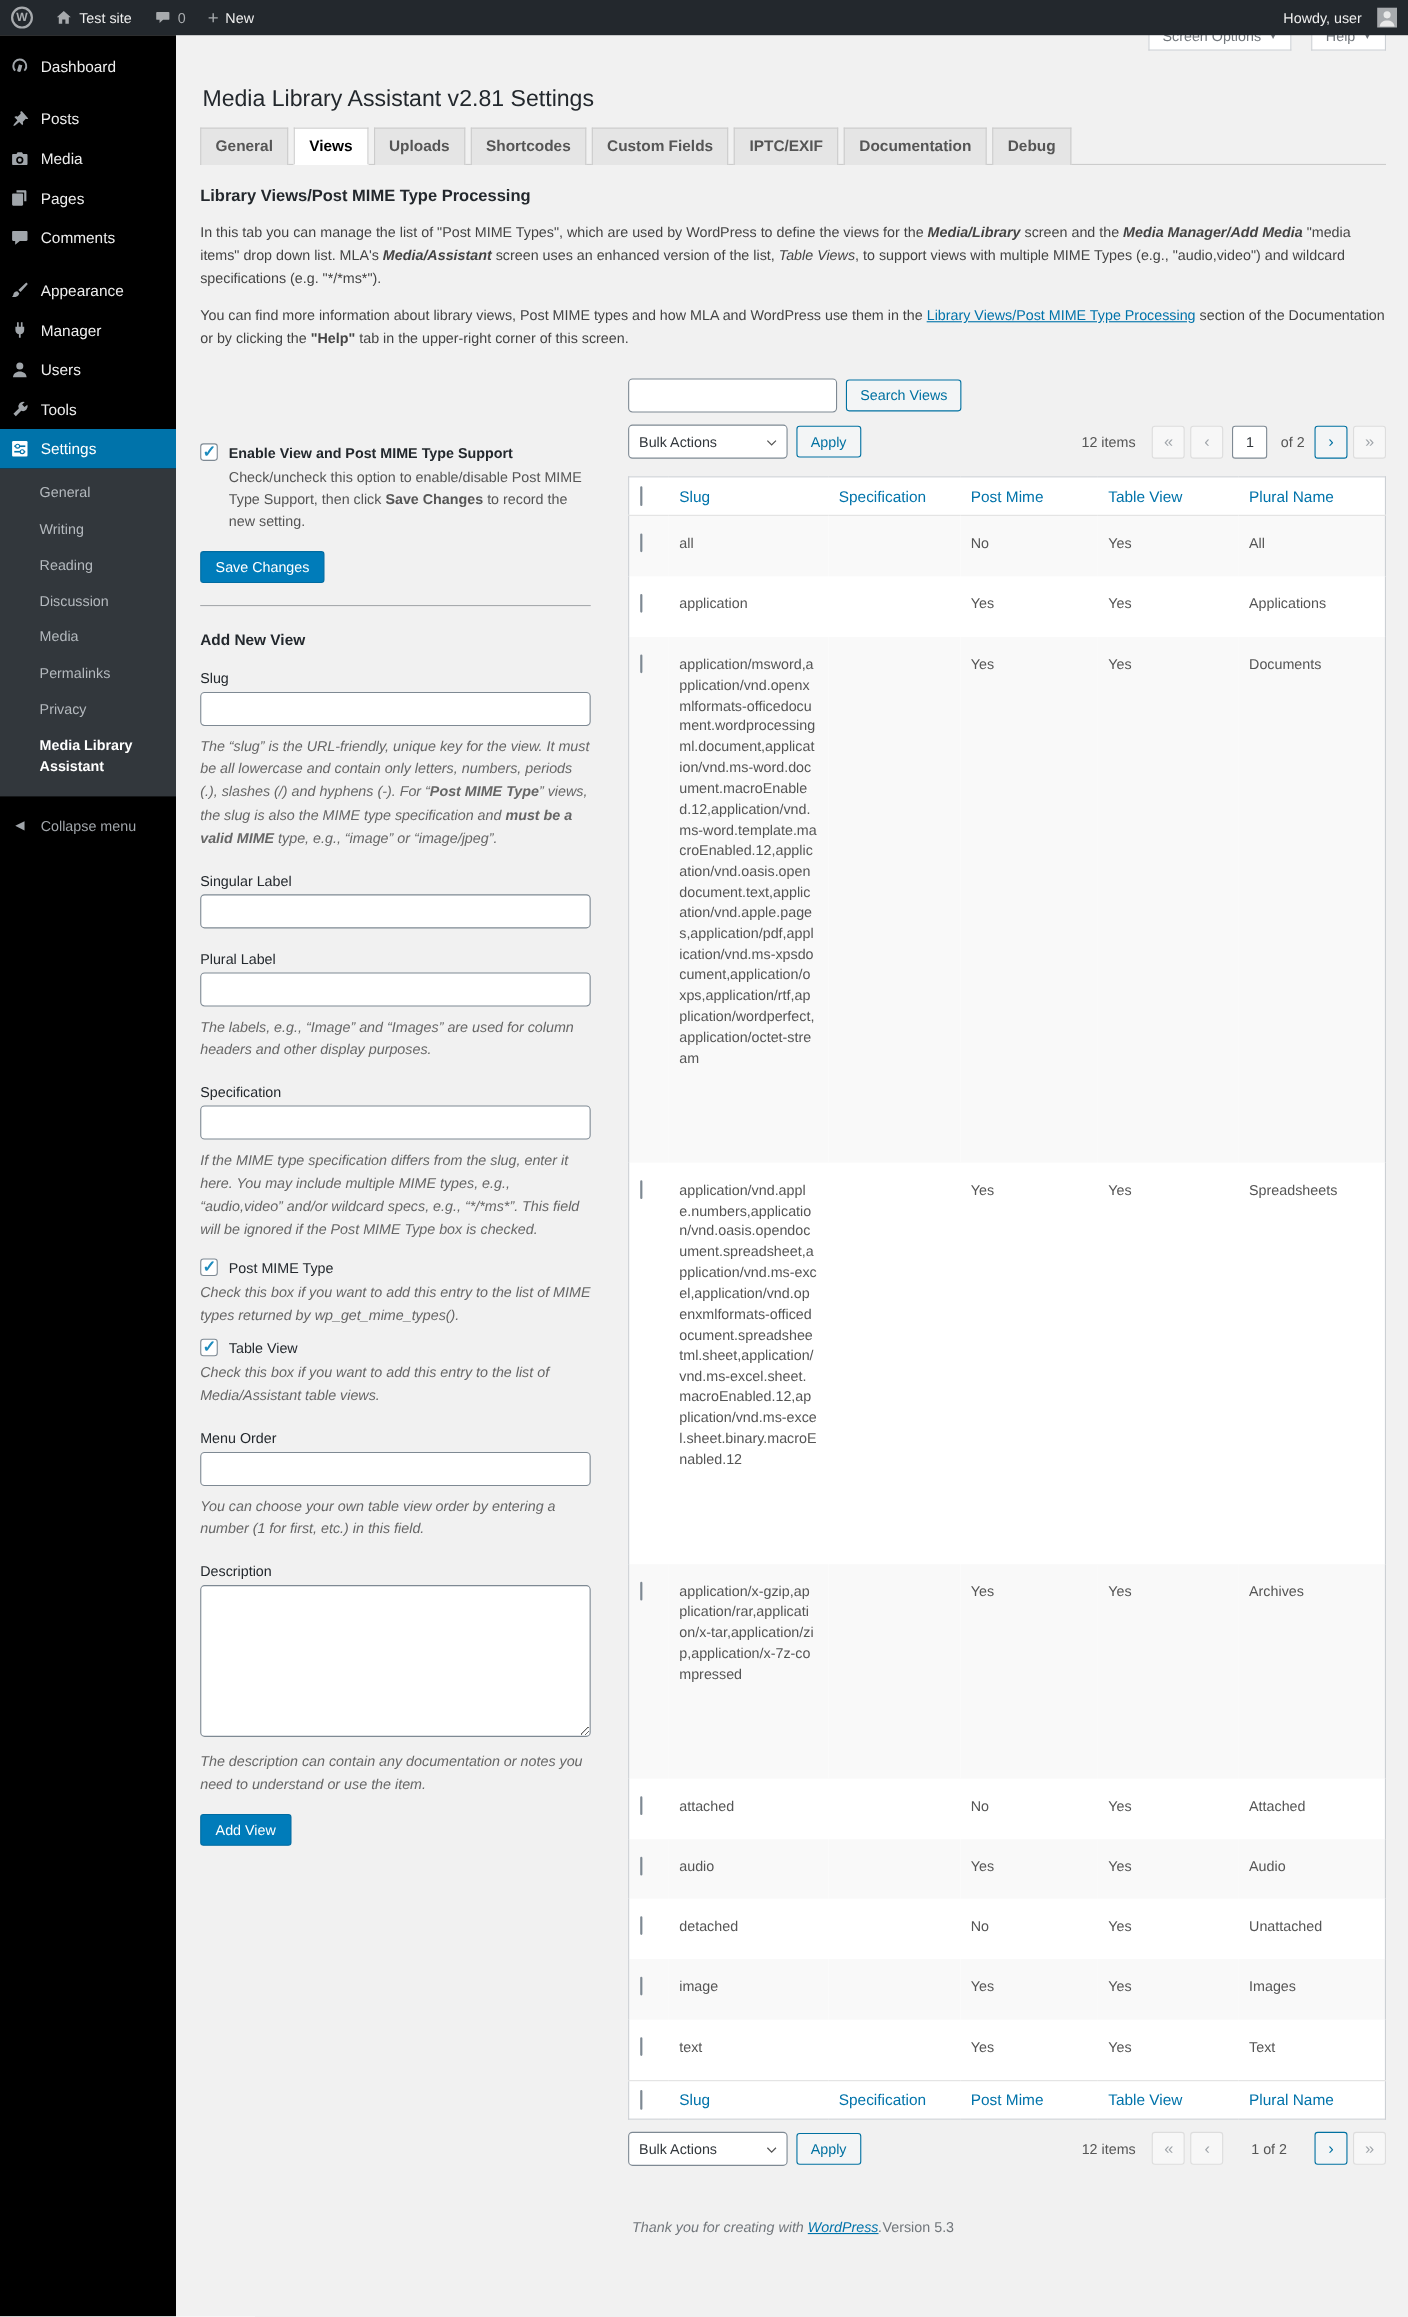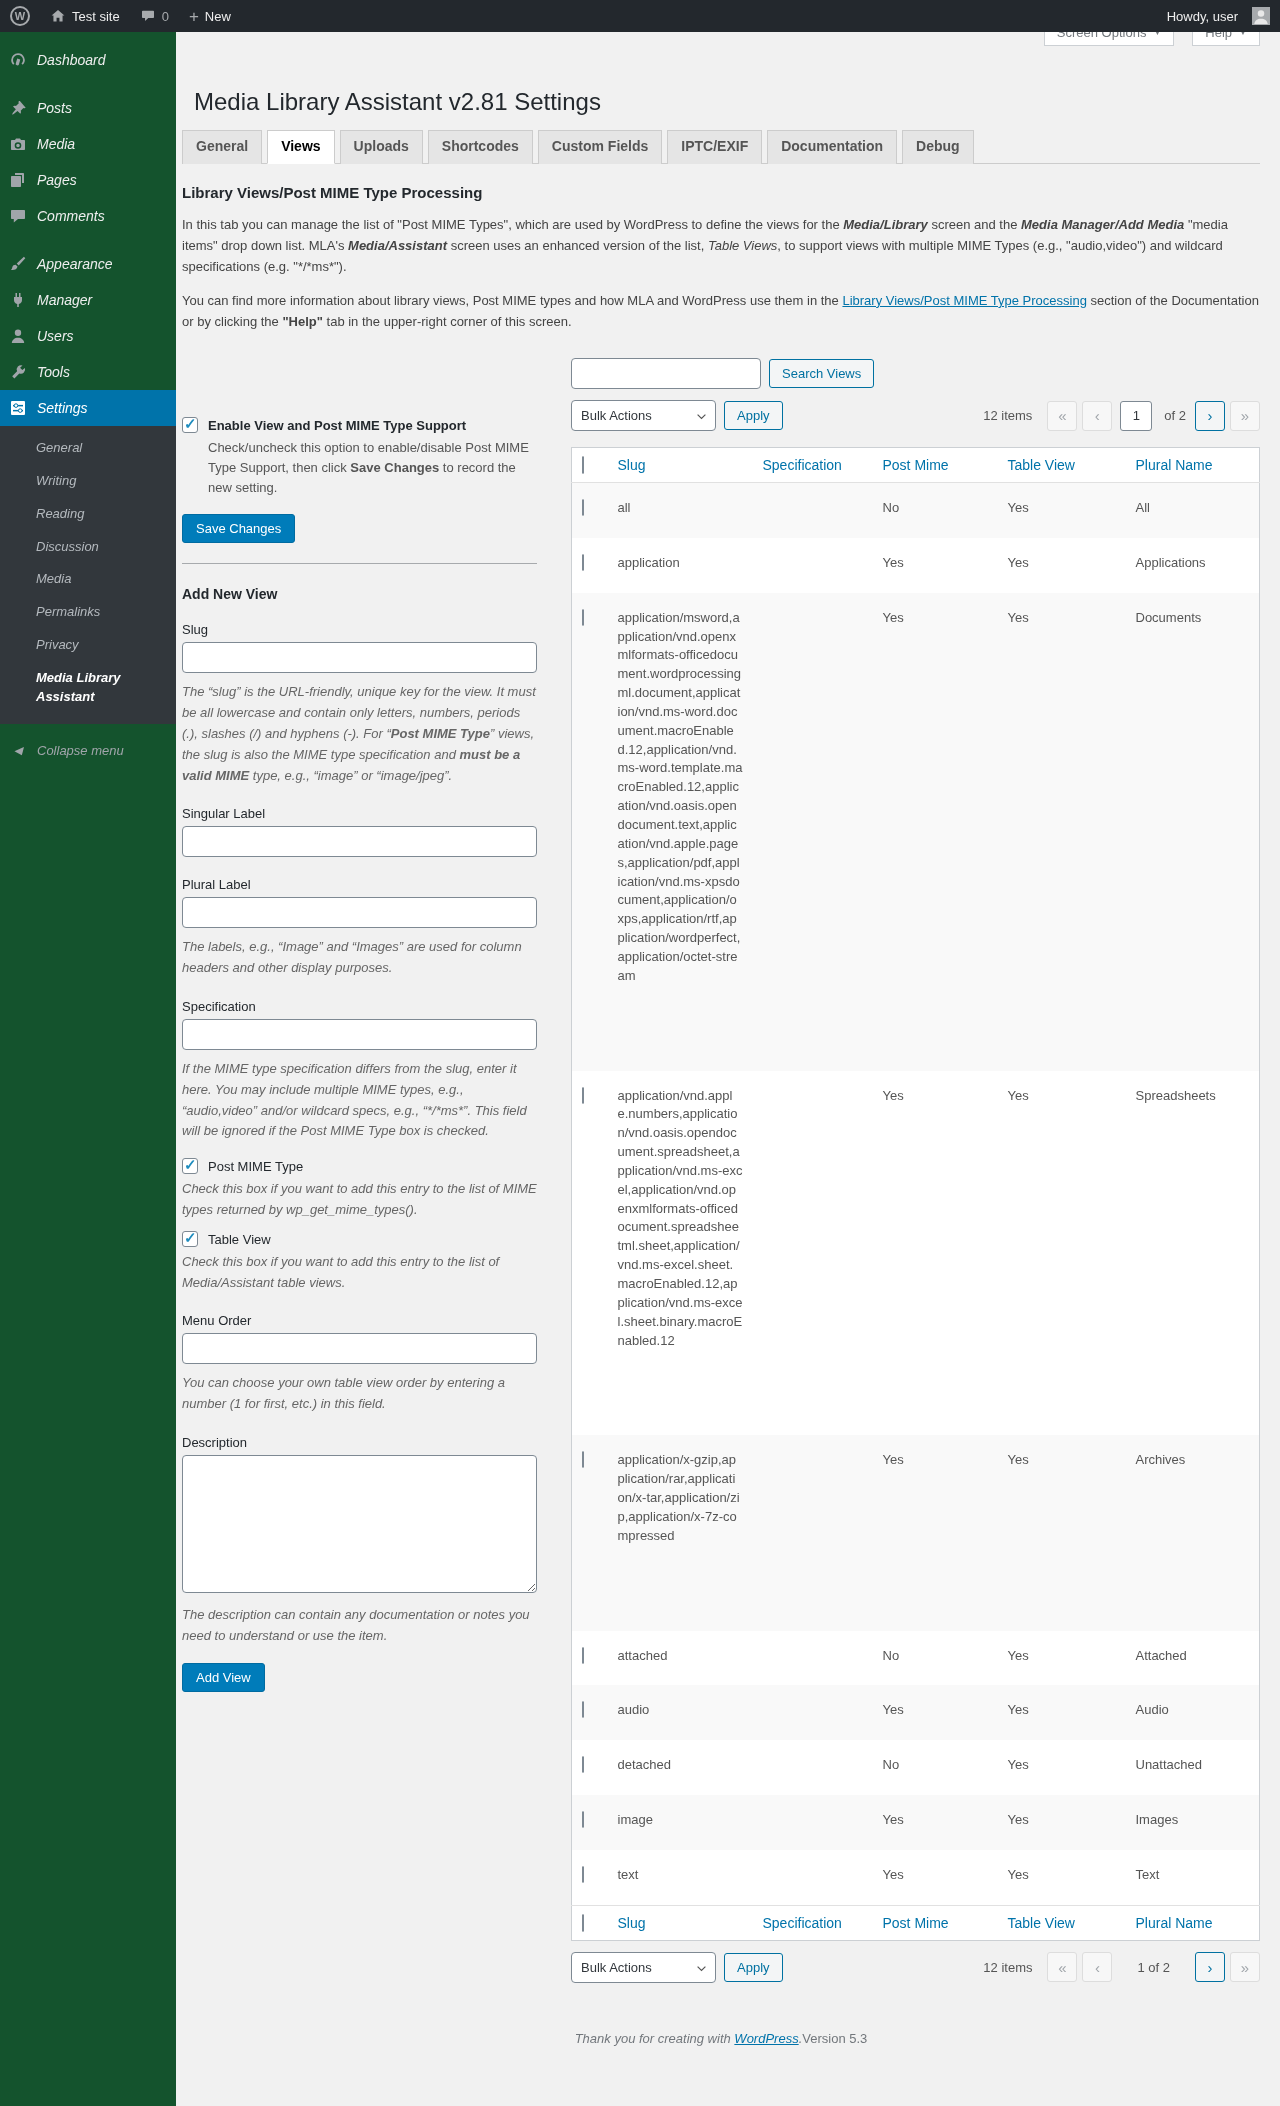--- a/index.html
+++ b/index.html
@@ -14,41 +14,41 @@
   .ab-right { margin-left:auto; display:flex; align-items:center; }
   .wp-logo { width:20px; height:20px; border:2px solid #a7aaad; border-radius:50%; color:#a7aaad;
              display:flex; align-items:center; justify-content:center; font-size:11px; font-weight:700; }
   .ab-icon { width:16px; height:16px; fill:#a7aaad; }
   .ab-count { color:#a7aaad; }
   .ab-plus { font-size:17px; color:#a7aaad; line-height:1; }
   .avatar { width:18px; height:18px; background:#a7aaad; margin-left:8px; position:relative; overflow:hidden; }
   .avatar svg { width:18px; height:18px; fill:#e8e8e8; }
 
   
-  .sidebar { position:absolute; top:32px; left:0; width:176px; height:2074px; background:#14532d;font-style:italic; }
+  .sidebar { position:absolute; top:32px; left:0; width:160px; height:2074px; background:#000000; }
   .menu { padding-top:10px; }
   .menu-item { display:flex; align-items:center; gap:9px; padding:8px 8px; font-size:14px; color:#eee; cursor:pointer; }
   .menu-item svg { width:20px; height:20px; fill:#a0a5aa; flex:none; }
   .menu-item.active { background:#0073aa; color:#fff; }
   .menu-item.active svg { fill:#fff; }
   .menu-gap { height:12px; }
   .submenu { background:#32373c; padding:6px 0 10px; }
   .submenu-item { padding:7px 10px 7px 36px; font-size:13px; color:#b4b9be; line-height:1.45; cursor:pointer; }
   .submenu-item.current { color:#fff; font-weight:700; }
   .collapse-item { margin-top:10px; display:flex; align-items:center; gap:9px; padding:9px 8px; color:#a0a5aa; font-size:13px; cursor:pointer; }
   .collapse-arrow { font-size:11px; color:#a0a5aa; width:20px; text-align:center; }
 
   
   .content { margin-left:160px; padding:32px 20px 0 22px; position:relative; }
   .screen-meta { position:absolute; top:20px; right:20px; display:flex; gap:18px; }
   .meta-btn { background:#fff; border:1px solid #ccd0d4; border-top:none; color:#72777c; font-size:13px;
               padding:5px 12px; display:flex; align-items:center; gap:7px; cursor:pointer; }
   .meta-arrow { font-size:8px; color:#72777c; }
 
-  h1.page-title { margin:12px; padding:42px 0 0; font-size:24px; font-weight:400; color:#23282d; line-height:1.3; }
+  h1.page-title { margin:2px; padding:42px 0 0; font-size:21px; font-weight:400; color:#23282d; line-height:1.3; }
 
   .nav-tabs { margin-top:13px; border-bottom:1px solid #ccc; padding-left:0; display:flex; }
   .nav-tab { border:1px solid #ccc; border-bottom:none; background:#e5e5e5; color:#555; font-size:14px; font-weight:600;
              padding:6px 13px; margin:0 5px -1px 0; cursor:pointer; line-height:1.4; }
   .nav-tab.active { background:#fff; color:#000; border-bottom:1px solid #fff; }
 
   .section-title { margin:20px 0 0; font-size:15px; font-weight:700; color:#23282d; }
   .intro p { margin:13px 0 0; line-height:1.62; color:#444; }
   a.link { color:#0073aa; text-decoration:underline; cursor:pointer; }
 

